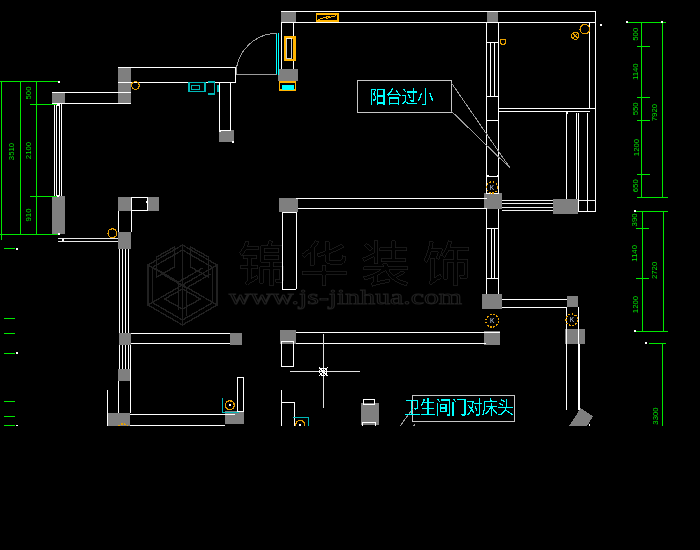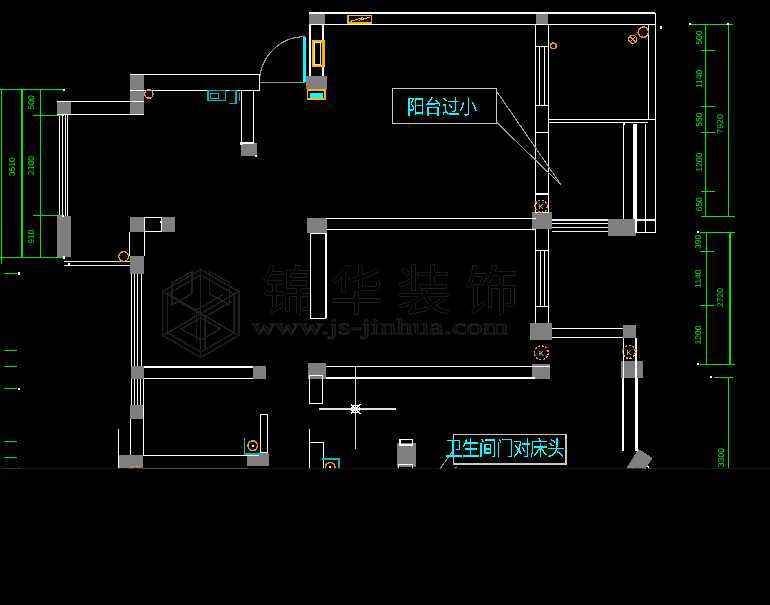--- a/index.html
+++ b/index.html
@@ -1,14 +1,14 @@
 <!DOCTYPE html>
 <html><head><meta charset="utf-8"><style>
 html,body{margin:0;padding:0;background:#000;}
-#c{position:relative;width:700px;height:426px;background:#4d7c0f;overflow:hidden;}
+#c{position:relative;width:700px;height:426px;background:#8b5cf6;overflow:hidden;}
 </style></head>
 <body>
 <div id="c">
 <svg width="700" height="550" viewBox="0 0 700 550" shape-rendering="crispEdges">
 <rect x="0" y="0" width="700" height="550" fill="#000"></rect>
 <g stroke="#212121" stroke-width="1.3" fill="none">
 <path d="M 182.5 245.0 L 217.1 265.0 L 217.1 305.0 L 182.5 325.0 L 147.9 305.0 L 147.9 265.0 Z"></path>
 <path d="M 182.5 250.0 L 212.8 267.5 L 212.8 302.5 L 182.5 320.0 L 152.2 302.5 L 152.2 267.5 Z"></path>
 <line x1="182.5" y1="285" x2="217.1" y2="305.0"></line>
 <line x1="182.5" y1="285" x2="147.9" y2="305.0"></line>

